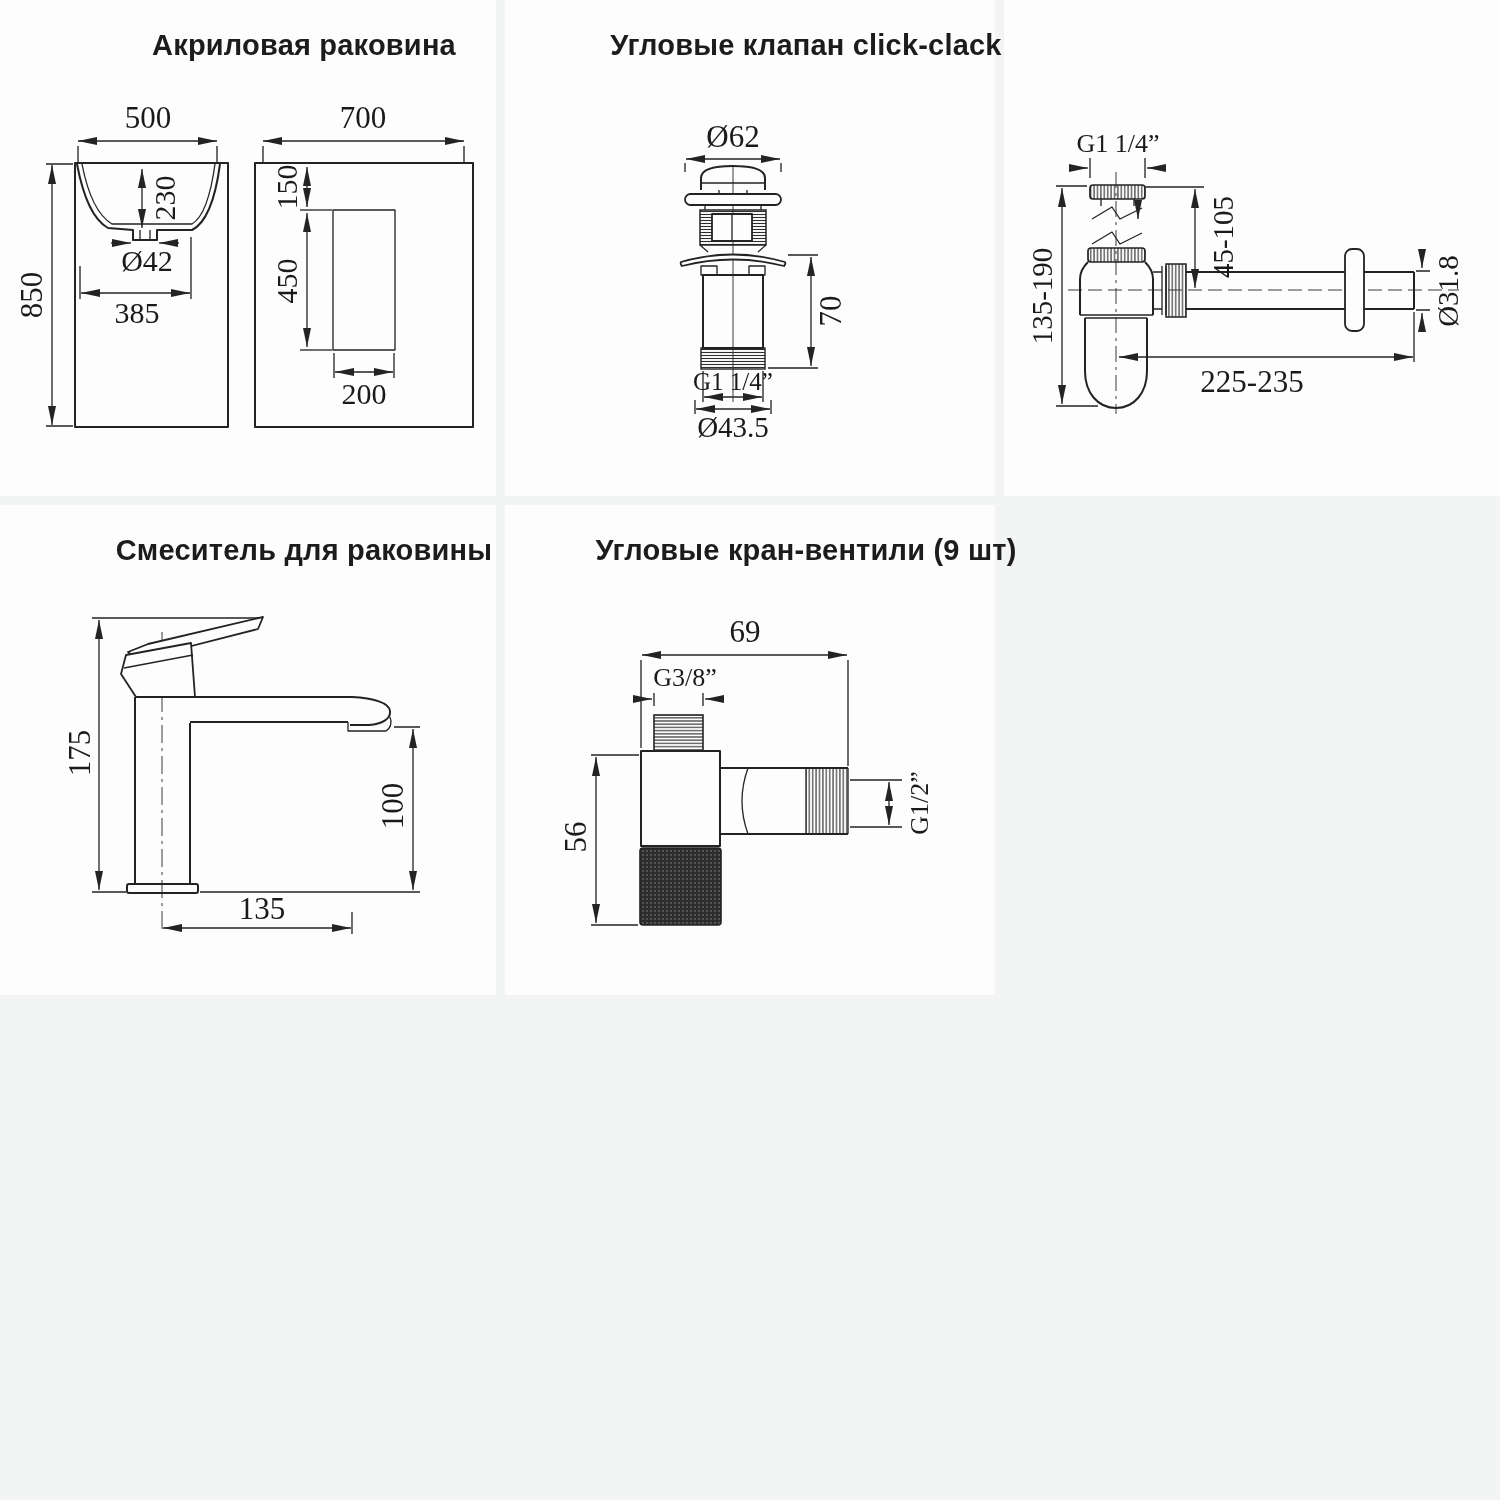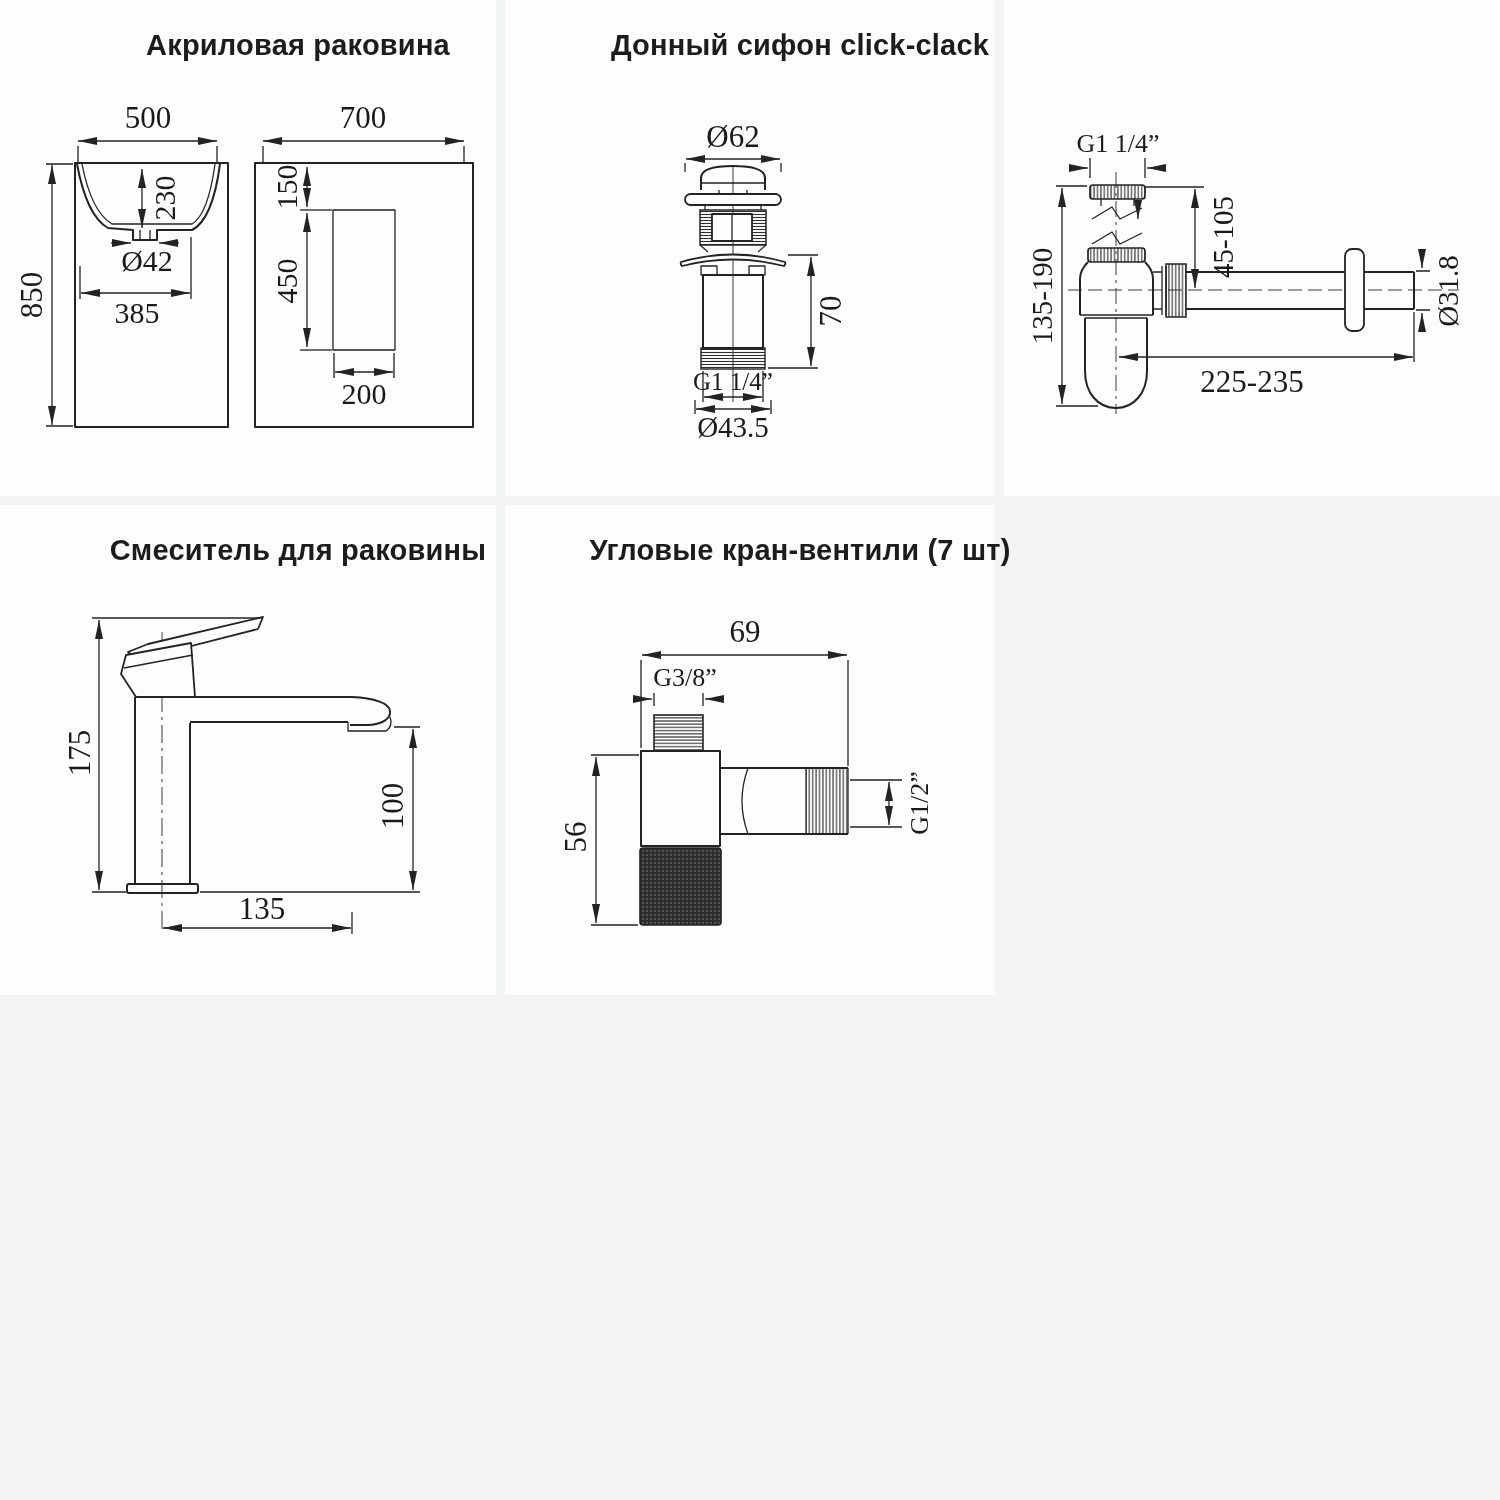--- a/index.html
+++ b/index.html
@@ -1,19 +1,19 @@
 <!DOCTYPE html>
 <html><head>
 <meta charset="utf-8">
 <style>
   html,body{margin:0;padding:0;}
   .page{position:relative;width:1500px;height:1500px;background:#f3f4f4;overflow:hidden;
         font-family:"Liberation Sans",sans-serif;}
   .tile{position:absolute;background:#fdfdfd;}
-  .tile h2{position:absolute;top:31px;left:8px;width:100%;text-align:center;margin:0;
+  .tile h2{position:absolute;top:31px;left:14px;width:100%;text-align:center;margin:0;
            font:700 29px/1 "Liberation Sans",sans-serif;color:#1c1c1c;letter-spacing:.2px;padding-left:42px;}
   .tile svg{position:absolute;left:0;top:0;}
   
   .o  {stroke:#232323;stroke-width:2;fill:none;stroke-linejoin:round;}
   .oi {stroke:#232323;stroke-width:1.3;fill:none;stroke-linejoin:round;}
   .of {stroke:#232323;stroke-width:1.8;fill:#fdfdfd;stroke-linejoin:round;}
   .d  {stroke:#232323;stroke-width:1.3;fill:none;}
   .cl {stroke:#3a3a3a;stroke-width:1;fill:none;}
   text.dt{font-family:"Liberation Serif",serif;fill:#1a1a1a;}
 </style>
@@ -70,21 +70,21 @@
       <line class="d" x1="307" y1="213" x2="307" y2="347" marker-start="url(#ar1)" marker-end="url(#ar1)"></line>
       <text class="dt" x="286" y="281" font-size="30" text-anchor="middle" dominant-baseline="central" transform="rotate(-90 286 281)">450</text>
 
       <path class="d" d="M334,353 V378 M394,353 V378"></path>
       <line class="d" x1="335" y1="372" x2="393" y2="372" marker-start="url(#ar1)" marker-end="url(#ar1)"></line>
       <text class="dt" x="364" y="404" font-size="30" text-anchor="middle">200</text>
     </svg>
   </div>
 
   <div class="tile" style="left:505px;top:0;width:490px;height:496px;">
-    <h2>Донный сифон click-clack</h2>
+    <h2>Угловые клапан click-clack</h2>
     <svg width="490" height="496" viewBox="0 0 490 496">
       <defs>
         <marker id="ar2" markerUnits="userSpaceOnUse" markerWidth="20" markerHeight="12" refX="19" refY="6" orient="auto-start-reverse">
           <path d="M0,2 L19,6 L0,10 Z" fill="#232323"></path>
         </marker>
         <pattern id="p2h" patternUnits="userSpaceOnUse" width="4" height="3">
           <line x1="0" y1="1.5" x2="4" y2="1.5" stroke="#2e2e2e" stroke-width="1.1"></line>
         </pattern>
       </defs>
       <line class="cl" x1="228" y1="166" x2="228" y2="402" stroke-width="0.9"></line>
@@ -214,21 +214,21 @@
       <line class="d" x1="413" y1="224" x2="413" y2="385" marker-start="url(#ar4)" marker-end="url(#ar4)"></line>
       <text class="dt" x="392" y="301" font-size="31" text-anchor="middle" dominant-baseline="central" transform="rotate(-90 392 301)">100</text>
 
       <path class="d" d="M352,407 V429"></path>
       <line class="d" x1="163" y1="423" x2="351" y2="423" marker-start="url(#ar4)" marker-end="url(#ar4)"></line>
       <text class="dt" x="262" y="414" font-size="31" text-anchor="middle">135</text>
     </svg>
   </div>
 
   <div class="tile" style="left:505px;top:505px;width:490px;height:490px;">
-    <h2>Угловые кран-вентили (7 шт)</h2>
+    <h2>Угловые кран-вентили (9 шт)</h2>
     <svg width="490" height="490" viewBox="0 0 490 490">
       <defs>
         <marker id="ar5" markerUnits="userSpaceOnUse" markerWidth="20" markerHeight="12" refX="19" refY="6" orient="auto-start-reverse">
           <path d="M0,2 L19,6 L0,10 Z" fill="#232323"></path>
         </marker>
         <pattern id="p5h" patternUnits="userSpaceOnUse" width="4" height="3.2">
           <line x1="0" y1="1.6" x2="4" y2="1.6" stroke="#2e2e2e" stroke-width="1.1"></line>
         </pattern>
         <pattern id="p5v" patternUnits="userSpaceOnUse" width="3.4" height="4">
           <line x1="1.7" y1="0" x2="1.7" y2="4" stroke="#2e2e2e" stroke-width="1.1"></line>

